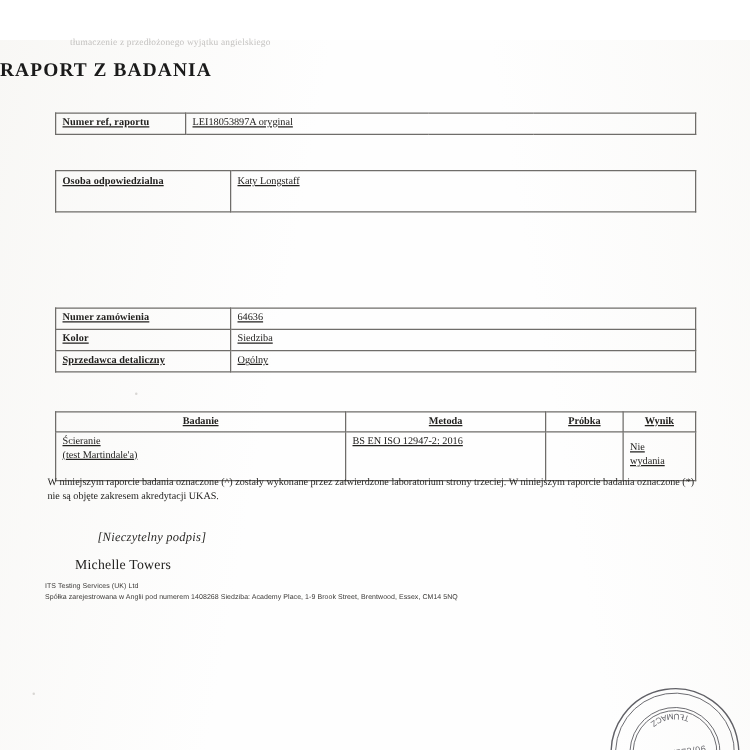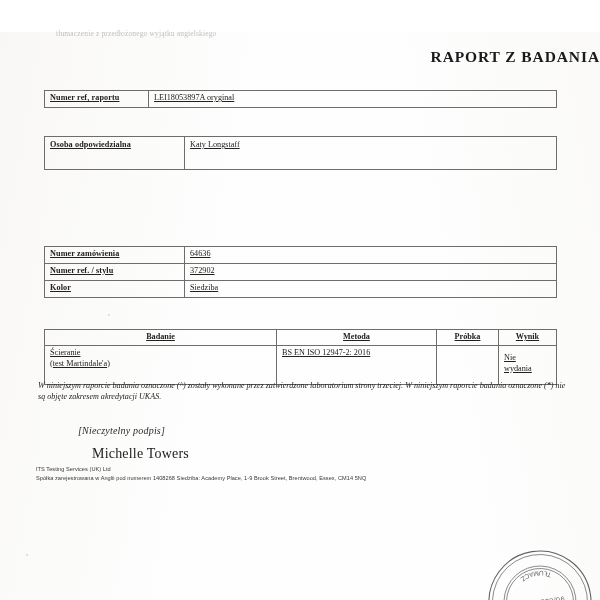--- a/index.html
+++ b/index.html
@@ -45,21 +45,21 @@
     white-space: nowrap;
     font-family: "Liberation Serif", serif;
     opacity: 0.85;
   }
 
   .doc-title {
     position: absolute;
     top: 16px;
     left: 0;
     width: 600px;
-    text-align: right;
+    text-align: left;
     font-size: 15.5px;
     font-weight: bold;
     letter-spacing: 0.9px;
     color: #1a1a1a;
     font-family: "Liberation Serif", "DejaVu Serif", serif;
   }
 
   
   table.doc {
     position: absolute;
@@ -107,37 +107,36 @@
 
   .disclaimer {
     position: absolute;
     left: 38px;
     top: 348px;
     width: 528px;
     font-size: 8.1px;
     line-height: 1.38;
     text-align: left;
     color: #232220;
-    font-style: italic;
   }
 
   .sig-illegible {
     position: absolute;
     left: 78px;
     top: 393px;
     font-size: 10px;
     font-style: italic;
     color: #2a2927;
     letter-spacing: 0.2px;
   }
   .sig-name {
     position: absolute;
-    left: 92px;
+    left: 60px;
     top: 414px;
-    font-size: 14px;
+    font-size: 11px;
     color: #232220;
     letter-spacing: 0.2px;
   }
 
   .footer {
     position: absolute;
     left: 36px;
     top: 433px;
     font-size: 5.6px;
     line-height: 1.65;
@@ -236,26 +235,26 @@
     <colgroup>
       <col style="width:140px">
       <col style="width:372px">
     </colgroup>
     <tbody>
       <tr>
         <td class="lbl">Numer zamówienia</td>
         <td class="val">64636</td>
       </tr>
       <tr>
-        <td class="lbl">Numer ref. / stylu</td>
-        <td class="val">372902</td>
-      </tr>
-      <tr>
         <td class="lbl">Kolor</td>
         <td class="val">Siedziba</td>
+      </tr>
+      <tr>
+        <td class="lbl">Sprzedawca detaliczny</td>
+        <td class="val">Ogólny</td>
       </tr>
     </tbody>
   </table>
 
   <table class="doc" id="t-results">
     <colgroup>
       <col style="width:232px">
       <col style="width:160px">
       <col style="width:62px">
       <col style="width:58px">

